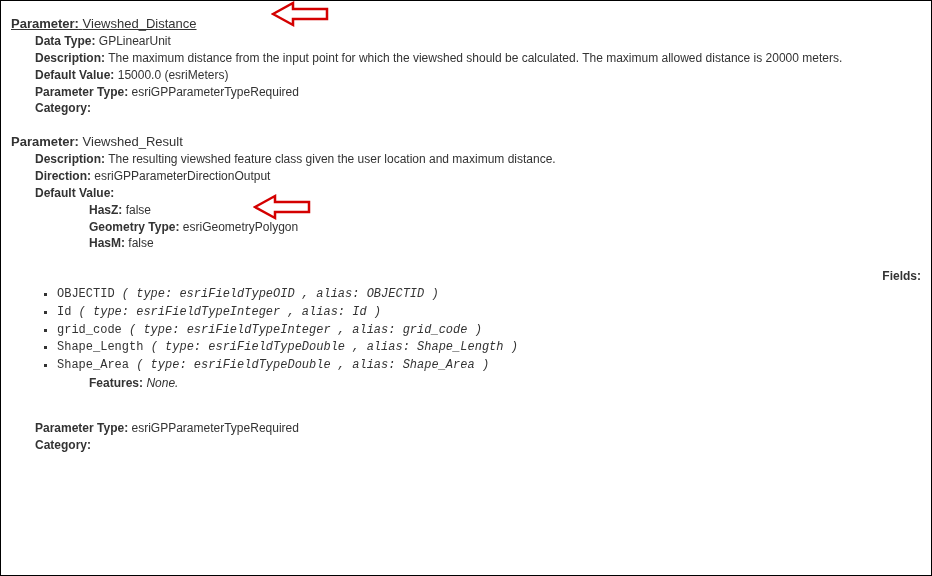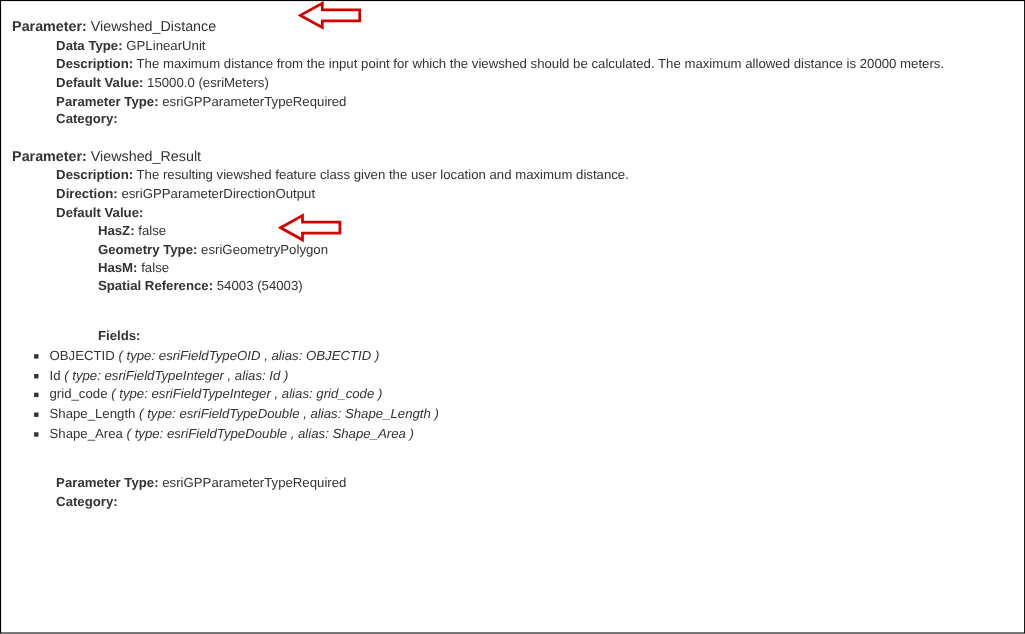--- a/index.html
+++ b/index.html
@@ -14,36 +14,37 @@
       padding: 6px 10px;
       line-height: 1.4;
       position: relative;
     }
     .param-header {
       font-size: 13px;
       font-weight: bold;
       margin-top: 8px;
     }
     .param-header span.val { font-weight: normal; }
-    .indent1 { margin-left: 40px; }
+    .indent1 { margin-left: 24px; }
     .indent2 { margin-left: 78px; }
     .label { font-weight: bold; }
     .value { font-weight: normal; }
     .fields-list { list-style: square; margin-left: 34px; }
-    .fields-list li { margin: 1px 0; }
+    .fields-list li { margin: 1px 12px; font-family: Liberation Mono, monospace; }
     .italic { font-style: italic; }
     .arrow {
       position: absolute;
       width: 60px;
       height: 28px;
     }
     .arrow svg { width: 100%; height: 100%; }
     .truncate-left {
       white-space: nowrap;
       overflow: hidden;
+      text-decoration: underline;
     }
     .section-gap { margin-top: 16px; }
   </style>
 </head>
 <body>
 
 <div class="arrow" style="left:270px; top:-1px;">
   <svg viewBox="0 0 60 28">
     <path d="M2 14 L22 3 L22 9 L56 9 L56 19 L22 19 L22 25 Z" fill="none" stroke="#d40000" stroke-width="2.5"></path>
   </svg>
@@ -102,35 +103,35 @@
     <span class="value">false</span>
   </div>
   <div class="indent2">
     <span class="label">Geometry Type:</span>
     <span class="value">esriGeometryPolygon</span>
   </div>
   <div class="indent2">
     <span class="label">HasM:</span>
     <span class="value">false</span>
   </div>
-  <div class="indent2">
-    <span class="label">Spatial Reference:</span>
-    <span class="value">54003  (54003)</span>
-  </div>
 
-  <div class="indent2" style="margin-top:28px;">
+  <div class="indent2" style="margin-top:16px;text-align:right;">
     <span class="label">Fields:</span>
   </div>
   <ul class="fields-list indent2" id="fields-list">
       <li><span>OBJECTID </span><span class="italic">( type: esriFieldTypeOID , alias: OBJECTID )</span></li>
       <li><span>Id </span><span class="italic">( type: esriFieldTypeInteger , alias: Id )</span></li>
       <li><span>grid_code </span><span class="italic">( type: esriFieldTypeInteger , alias: grid_code )</span></li>
       <li><span>Shape_Length </span><span class="italic">( type: esriFieldTypeDouble , alias: Shape_Length )</span></li>
       <li><span>Shape_Area </span><span class="italic">( type: esriFieldTypeDouble , alias: Shape_Area )</span></li>
     </ul>
+  <div class="indent2">
+    <span class="label">Features:</span>
+    <span class="value italic">None.</span>
+  </div>
 
   <div class="indent1" style="margin-top:28px;">
     <span class="label">Parameter Type:</span>
     <span class="value">esriGPParameterTypeRequired</span>
   </div>
   <div class="indent1">
     <span class="label">Category:</span>
   </div>
 </div>
 

